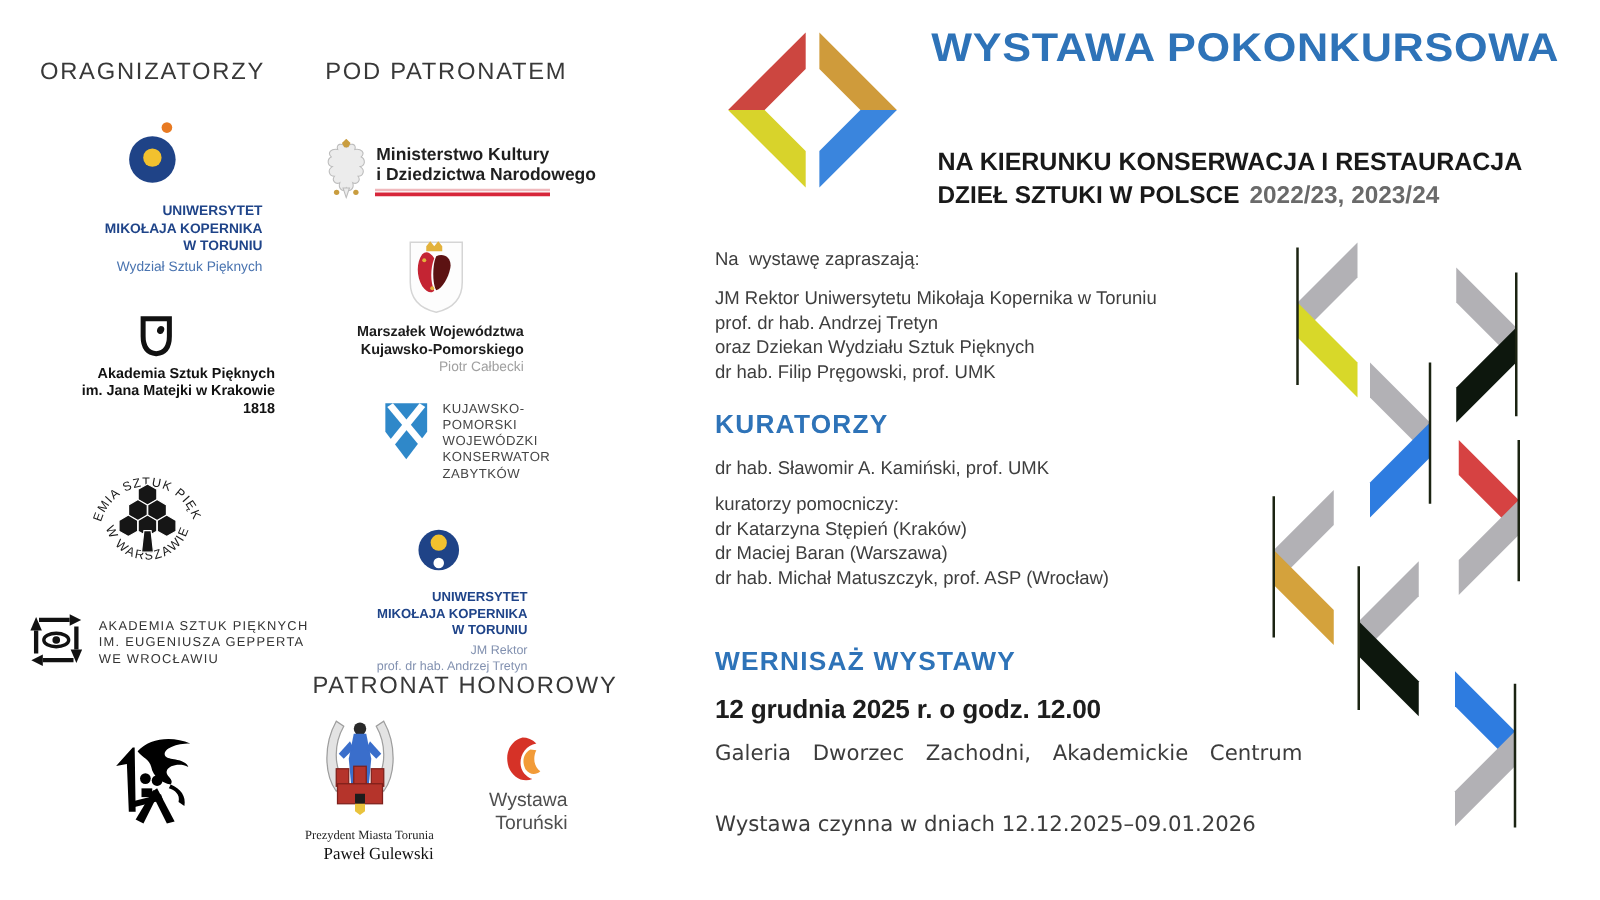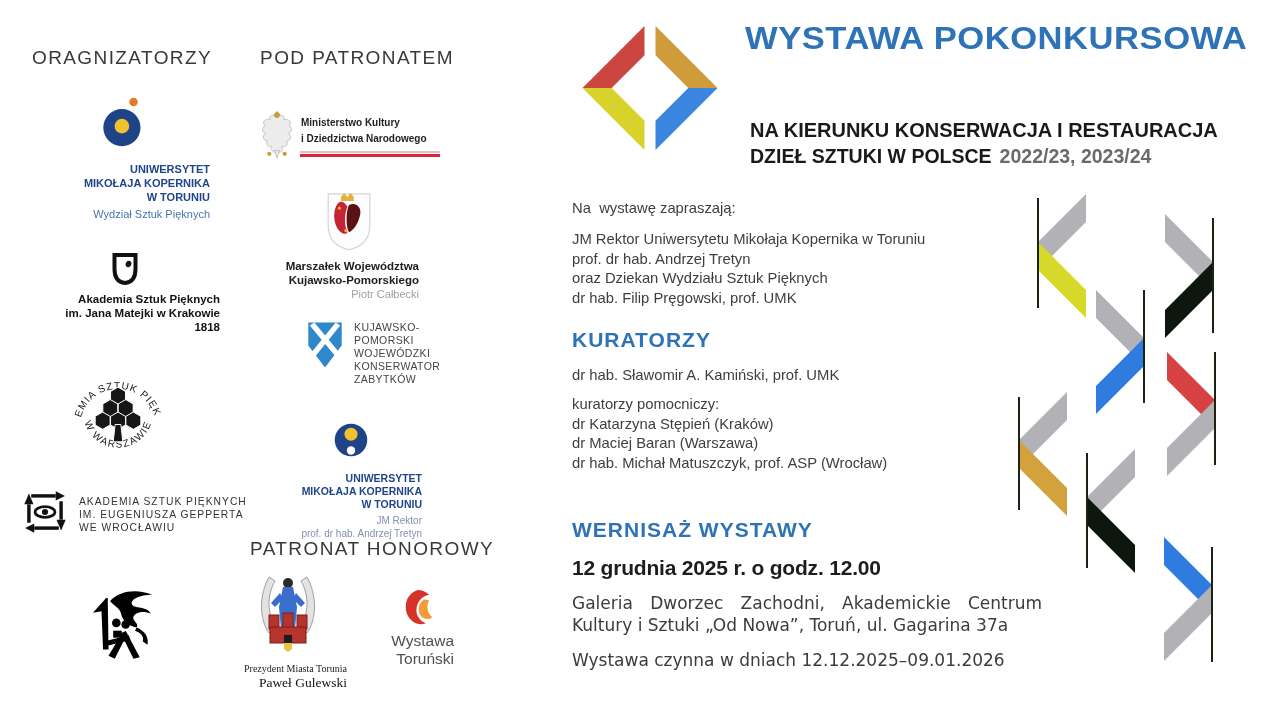--- a/index.html
+++ b/index.html
@@ -7,21 +7,21 @@
           font-family:"Liberation Sans",sans-serif;color:#3a3a3a;}
   .abs{position:absolute;}
   .col-head{font-size:19px;letter-spacing:1.4px;color:#383838;text-align:center;white-space:nowrap;}
   .ctr{text-align:right;}
   
   .umk-line{font-size:11px;font-weight:bold;color:#1f4489;line-height:14px;}
   .umk-sub{font-size:11px;color:#4a74b0;line-height:15px;margin-top:3px;}
   .aspk-line{font-size:11.5px;font-weight:bold;color:#121212;line-height:14px;}
   .wro-line{font-size:10.3px;letter-spacing:1px;color:#333;line-height:13px;white-space:nowrap;}
   
-  .min-line{font-size:10px;font-weight:600;color:#1f1f1f;line-height:16px;white-space:nowrap;}
+  .min-line{font-size:14px;font-weight:600;color:#1f1f1f;line-height:16px;white-space:nowrap;}
   .mar-line{font-size:11.5px;font-weight:bold;color:#1c1c1c;line-height:13.5px;}
   .mar-name{font-size:11px;color:#a0a0a0;line-height:14px;}
   .kon-line{font-size:10.5px;letter-spacing:.4px;color:#454545;line-height:13px;white-space:nowrap;}
   .rek-line{font-size:10.5px;font-weight:bold;color:#1f4489;line-height:13px;}
   .rek-sub{font-size:10px;color:#8291b0;line-height:12.5px;}
   .prez-l1{font-family:"Liberation Serif",serif;font-size:10px;color:#222;line-height:13px;}
   .prez-l2{font-family:"Liberation Serif",serif;font-size:13.5px;color:#111;line-height:16px;}
   .pow-line{font-size:15.5px;color:#4f4f4f;line-height:17.5px;}
   
   .kicker{font-size:32px;font-weight:bold;color:#2e73b8;white-space:nowrap;display:inline-block;
@@ -266,21 +266,20 @@
     <div>dr Maciej Baran (Warszawa)</div>
     <div>dr hab. Michał Matuszczyk, prof. ASP (Wrocław)</div>
   </div>
 
   <div class="abs sec-head" style="left:572px;top:518px;">WERNISAŻ WYSTAWY</div>
 
   <div class="abs date-line" style="left:572px;top:556px;">12 grudnia 2025 r. o godz. 12.00</div>
 
   <div class="abs venue" style="left:572px;top:592px;width:470px;">
     <div class="j">Galeria Dworzec Zachodni, Akademickie Centrum</div>
-    <div>Kultury i Sztuki „Od Nowa”, Toruń, ul. Gagarina 37a</div>
   </div>
 
   <div class="abs duration" style="left:572px;top:650px;">Wystawa czynna w dniach 12.12.2025–09.01.2026</div>
 
   <svg id="decor-svg" class="abs" style="left:0;top:0;pointer-events:none;" width="1280" height="720" viewBox="0 0 1280 720">
       <polygon points="1038,242 1086,194 1086,222 1038,270" fill="#b2b1b5"></polygon>
       <polygon points="1038,242 1086,290 1086,318 1038,270" fill="#d8d829"></polygon>
       <line x1="1038" x2="1038" y1="198" y2="308" stroke="#1b2312" stroke-width="2"></line>
       <polygon points="1213,262 1165,214 1165,242 1213,290" fill="#b2b1b5"></polygon>
       <polygon points="1213,262 1165,310 1165,338 1213,290" fill="#0d170d"></polygon>

